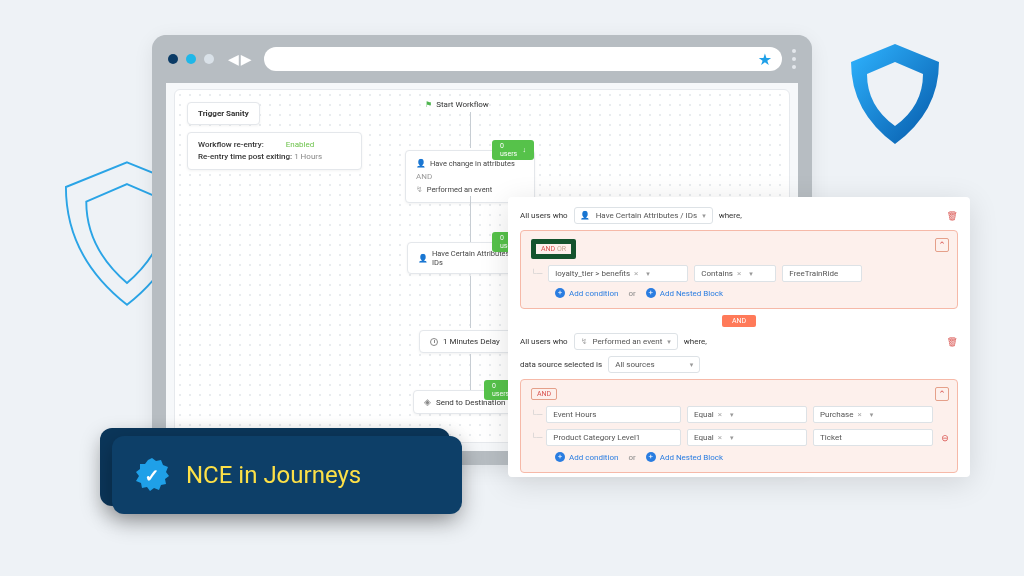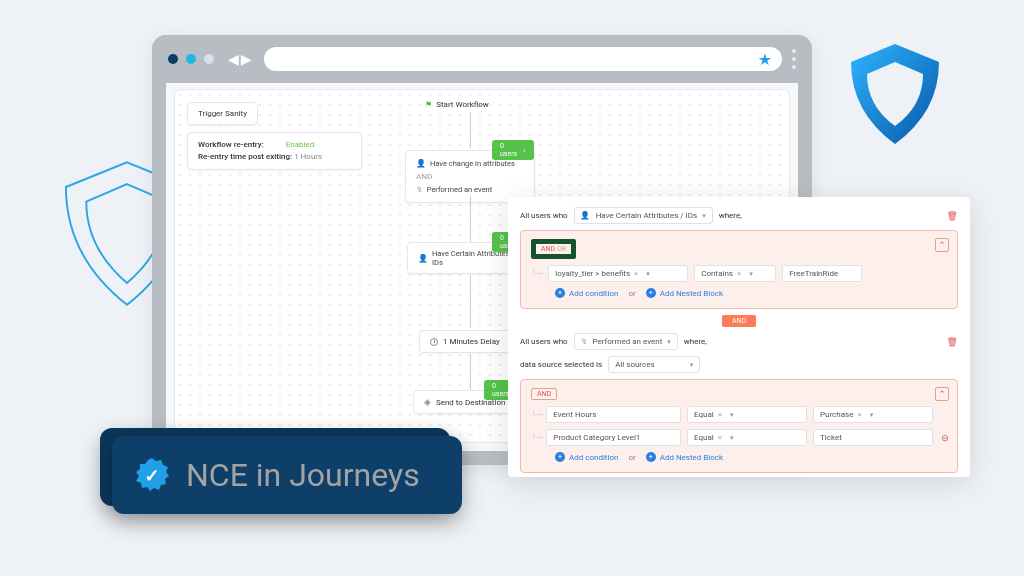--- a/index.html
+++ b/index.html
@@ -44,21 +44,21 @@
     position:absolute; left:8px; right:8px; top:40px; bottom:8px;
     background:#fff; border:1px solid #e6e9ed; border-radius:6px;
     background-image: radial-gradient(#e9ecef 1px, transparent 1px);
     background-size: 10px 10px;
   }
   .card {
     position:absolute; background:#fff; border:1px solid #e4e7eb;
     border-radius:4px; padding:6px 10px; font-size:8px; color:#333;
     box-shadow:0 1px 3px rgba(0,0,0,.05);
   }
-  .trigger-card { left:12px; top:12px; font-weight:400;}
+  .trigger-card { left:12px; top:12px; font-weight:700;}
   .reentry-card { left:12px; top:42px; width:175px; padding:6px 10px; line-height:1.5;}
   .reentry-card b { font-weight:500;}
   .reentry-card .en { color:#6cc24a;padding-left:20px;}
   .reentry-card .t  { color:#888;}
   .start-wf { left:250px; top:10px; background:transparent; border:none; box-shadow:none; padding:0; font-size:8px; display:flex; align-items:center; gap:4px;}
   .flag { color:#4fb54f; }
   .pill {
     background:#56c24a; color:#fff; font-size:7px; padding:2px 8px;
     border-radius:3px; display:inline-flex; align-items:center; gap:4px;
   }
@@ -137,21 +137,21 @@
     position:absolute; left:112px; top:436px; width:350px; height:78px;
     background:#0d3f68; border-radius:12px;
     display:flex; align-items:center; gap:16px; padding:0 22px;
     box-shadow:0 8px 22px rgba(0,0,0,.3);
   }
   .serrated-badge {
     width:36px; height:36px; position:relative; display:flex; align-items:center; justify-content:center;
   }
   .serrated-badge svg { position:absolute; }
   .check { color:#fff; font-size:18px; z-index:2; font-weight:bold;}
-  .title-text { color:#a3a3a3; font-size:32px; font-weight:400;}
+  .title-text { color:#fde047; font-size:24px; font-weight:400;}
   
   .shield-right {
     position:absolute; left:840px; top:40px; width:110px; height:110px;
   }
   .shield-left {
     position:absolute; left:52px; top:155px; width:150px; height:160px;
   }
   .tree-dash { color:#ccc; font-size:8px;}
 </style>
 </head>

